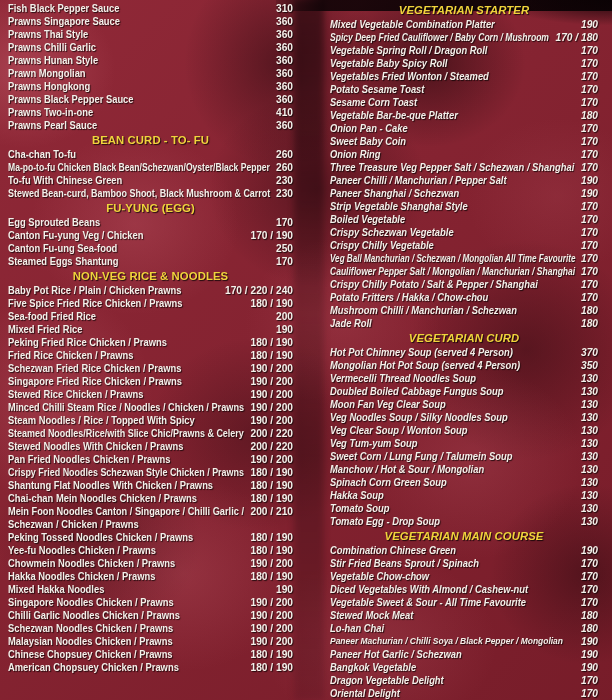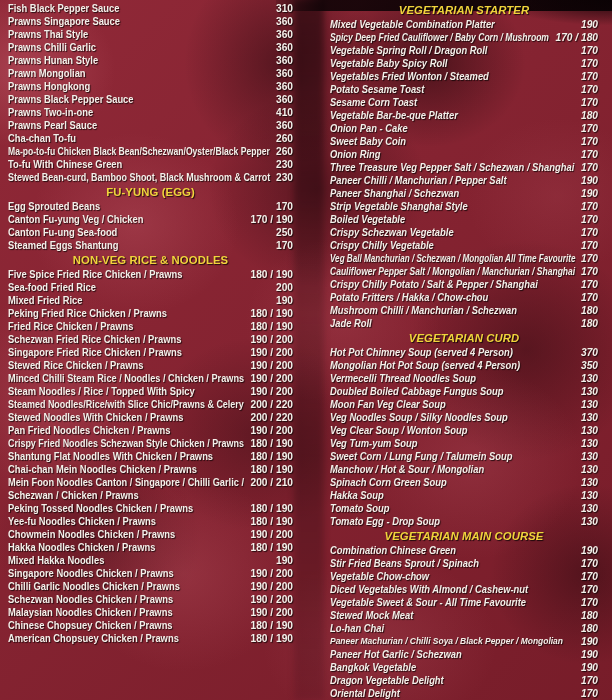--- a/index.html
+++ b/index.html
@@ -108,20 +108,21 @@
           <span class="price">360</span>
         </div>
         <div class="row">
           <span class="name" style="transform: scaleX(0.92);">Prawns Two-in-one</span>
           <span class="price">410</span>
         </div>
         <div class="row">
           <span class="name" style="transform: scaleX(0.92);">Prawns Pearl Sauce</span>
           <span class="price">360</span>
         </div>
+        <div class="section-header">BEAN CURD - TO- FU</div>
         <div class="row">
           <span class="name" style="transform: scaleX(0.92);">Cha-chan To-fu</span>
           <span class="price">260</span>
         </div>
         <div class="row">
           <span class="name" style="transform: scaleX(0.842444);">Ma-po-to-fu Chicken Black Bean/Schezwan/Oyster/Black Pepper</span>
           <span class="price">260</span>
         </div>
         <div class="row">
           <span class="name" style="transform: scaleX(0.92);">To-fu With Chinese Green</span>
@@ -142,20 +143,24 @@
         </div>
         <div class="row">
           <span class="name" style="transform: scaleX(0.92);">Canton Fu-ung Sea-food</span>
           <span class="price">250</span>
         </div>
         <div class="row">
           <span class="name" style="transform: scaleX(0.92);">Steamed Eggs Shantung</span>
           <span class="price">170</span>
         </div>
         <div class="section-header">NON-VEG RICE &amp; NOODLES</div>
+        <div class="row">
+          <span class="name" style="transform: scaleX(0.92);">Baby Pot Rice / Plain / Chicken Prawns</span>
+          <span class="price">170 / 220 / 240</span>
+        </div>
         <div class="row">
           <span class="name" style="transform: scaleX(0.92);">Five Spice Fried Rice Chicken / Prawns</span>
           <span class="price">180 / 190</span>
         </div>
         <div class="row">
           <span class="name" style="transform: scaleX(0.92);">Sea-food Fried Rice</span>
           <span class="price">200</span>
         </div>
         <div class="row">
           <span class="name" style="transform: scaleX(0.92);">Mixed Fried Rice</span>

